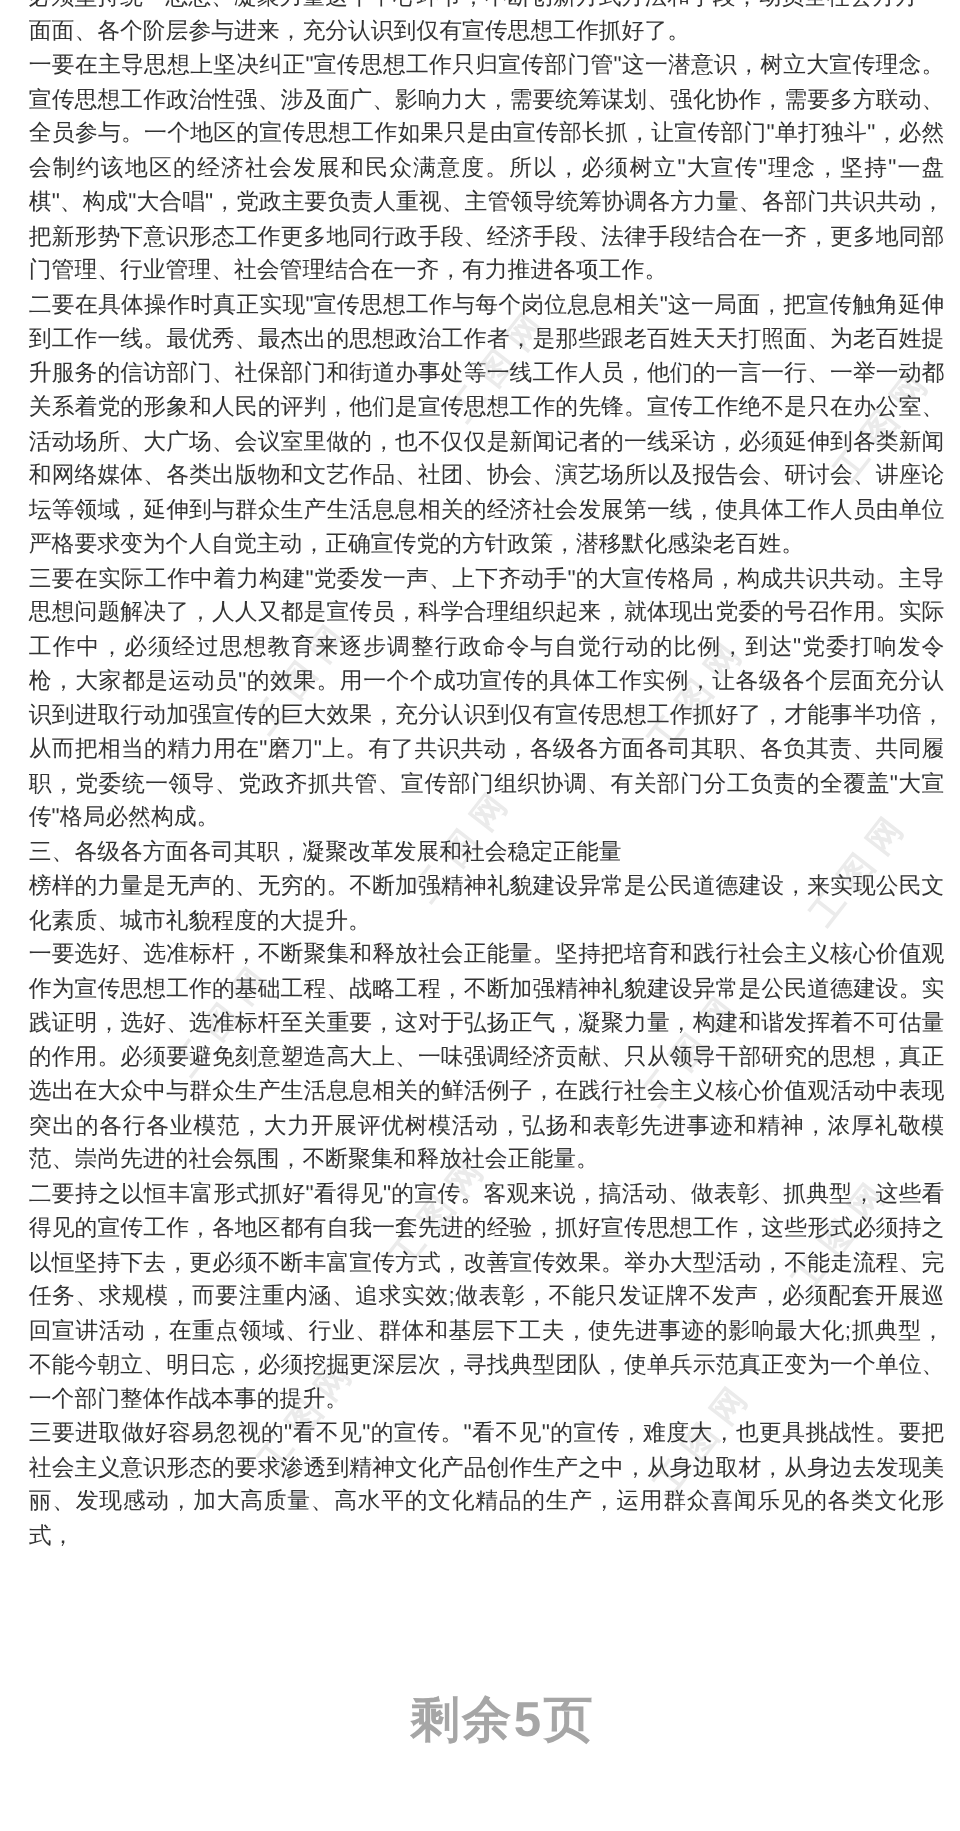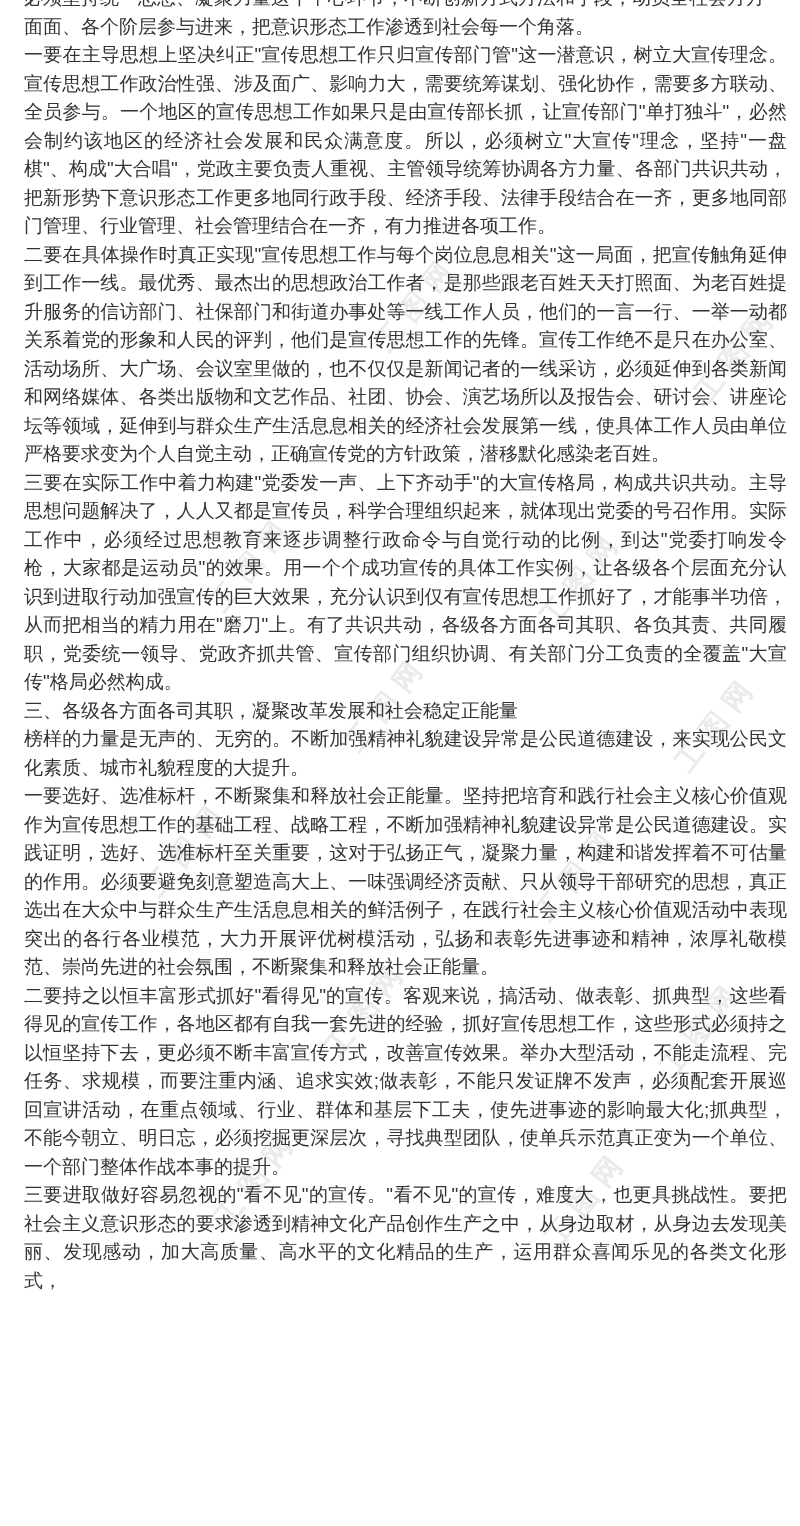--- a/index.html
+++ b/index.html
@@ -81,29 +81,30 @@
     <span class="wm">工图网</span>
     <span class="wm">工图网</span>
     <span class="wm">工图网</span>
     <span class="wm">工图网</span>
     <span class="wm">工图网</span>
     <span class="wm">工图网</span>
   </div>
 
   <div class="doc">
     <div class="line cut-top">必须坚持统一思想、凝聚力量这个中心环节，不断创新方式方法和手段，动员全社会方方</div>
-    <div class="line">面面、各个阶层参与进来，把意识形态工作渗透到社会每一个角落。</div>
+    <div class="line">面面、各个阶层参与进来，充分认识到仅有宣传思想工作抓好了。</div>
 
     <p class="gap-large">一要在主导思想上坚决纠正"宣传思想工作只归宣传部门管"这一潜意识，树立大宣传理念。宣传思想工作政治性强、涉及面广、影响力大，需要统筹谋划、强化协作，需要多方联动、全员参与。一个地区的宣传思想工作如果只是由宣传部长抓，让宣传部门"单打独斗"，必然会制约该地区的经济社会发展和民众满意度。所以，必须树立"大宣传"理念，坚持"一盘棋"、构成"大合唱"，党政主要负责人重视、主管领导统筹协调各方力量、各部门共识共动，把新形势下意识形态工作更多地同行政手段、经济手段、法律手段结合在一齐，更多地同部门管理、行业管理、社会管理结合在一齐，有力推进各项工作。</p>
     <p>二要在具体操作时真正实现"宣传思想工作与每个岗位息息相关"这一局面，把宣传触角延伸到工作一线。最优秀、最杰出的思想政治工作者，是那些跟老百姓天天打照面、为老百姓提升服务的信访部门、社保部门和街道办事处等一线工作人员，他们的一言一行、一举一动都关系着党的形象和人民的评判，他们是宣传思想工作的先锋。宣传工作绝不是只在办公室、活动场所、大广场、会议室里做的，也不仅仅是新闻记者的一线采访，必须延伸到各类新闻和网络媒体、各类出版物和文艺作品、社团、协会、演艺场所以及报告会、研讨会、讲座论坛等领域，延伸到与群众生产生活息息相关的经济社会发展第一线，使具体工作人员由单位严格要求变为个人自觉主动，正确宣传党的方针政策，潜移默化感染老百姓。</p>
     <p>三要在实际工作中着力构建"党委发一声、上下齐动手"的大宣传格局，构成共识共动。主导思想问题解决了，人人又都是宣传员，科学合理组织起来，就体现出党委的号召作用。实际工作中，必须经过思想教育来逐步调整行政命令与自觉行动的比例，到达"党委打响发令枪，大家都是运动员"的效果。用一个个成功宣传的具体工作实例，让各级各个层面充分认识到进取行动加强宣传的巨大效果，充分认识到仅有宣传思想工作抓好了，才能事半功倍，从而把相当的精力用在"磨刀"上。有了共识共动，各级各方面各司其职、各负其责、共同履职，党委统一领导、党政齐抓共管、宣传部门组织协调、有关部门分工负责的全覆盖"大宣传"格局必然构成。</p>
 
     <p class="gap-small">三、各级各方面各司其职，凝聚改革发展和社会稳定正能量</p>
     <p>榜样的力量是无声的、无穷的。不断加强精神礼貌建设异常是公民道德建设，来实现公民文化素质、城市礼貌程度的大提升。</p>
     <p>一要选好、选准标杆，不断聚集和释放社会正能量。坚持把培育和践行社会主义核心价值观作为宣传思想工作的基础工程、战略工程，不断加强精神礼貌建设异常是公民道德建设。实践证明，选好、选准标杆至关重要，这对于弘扬正气，凝聚力量，构建和谐发挥着不可估量的作用。必须要避免刻意塑造高大上、一味强调经济贡献、只从领导干部研究的思想，真正选出在大众中与群众生产生活息息相关的鲜活例子，在践行社会主义核心价值观活动中表现突出的各行各业模范，大力开展评优树模活动，弘扬和表彰先进事迹和精神，浓厚礼敬模范、崇尚先进的社会氛围，不断聚集和释放社会正能量。</p>
     <p>二要持之以恒丰富形式抓好"看得见"的宣传。客观来说，搞活动、做表彰、抓典型，这些看得见的宣传工作，各地区都有自我一套先进的经验，抓好宣传思想工作，这些形式必须持之以恒坚持下去，更必须不断丰富宣传方式，改善宣传效果。举办大型活动，不能走流程、完任务、求规模，而要注重内涵、追求实效;做表彰，不能只发证牌不发声，必须配套开展巡回宣讲活动，在重点领域、行业、群体和基层下工夫，使先进事迹的影响最大化;抓典型，不能今朝立、明日忘，必须挖掘更深层次，寻找典型团队，使单兵示范真正变为一个单位、一个部门整体作战本事的提升。</p>
     <p>三要进取做好容易忽视的"看不见"的宣传。"看不见"的宣传，难度大，也更具挑战性。要把社会主义意识形态的要求渗透到精神文化产品创作生产之中，从身边取材，从身边去发现美丽、发现感动，加大高质量、高水平的文化精品的生产，运用群众喜闻乐见的各类文化形式，</p>
   </div>
 
   <div class="footer">
+    <span>剩余5页</span>
   </div>
 
 </div>
 
 </body></html>

